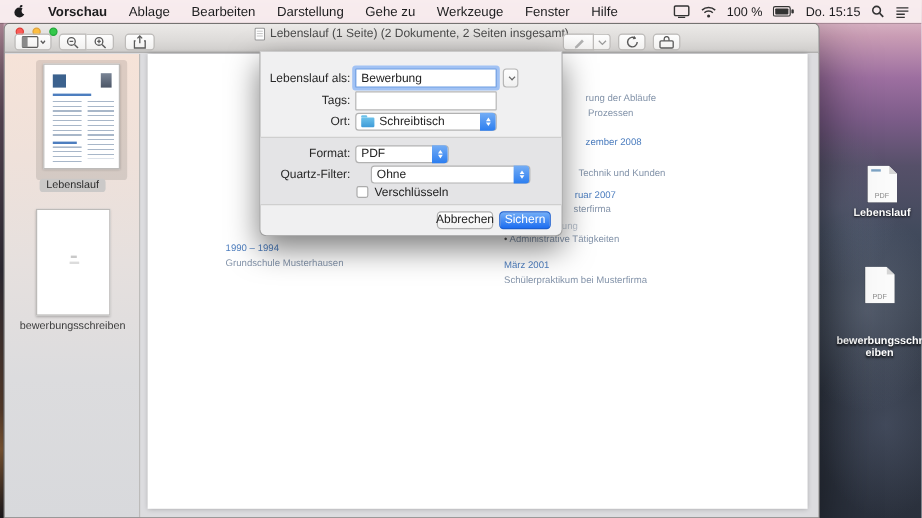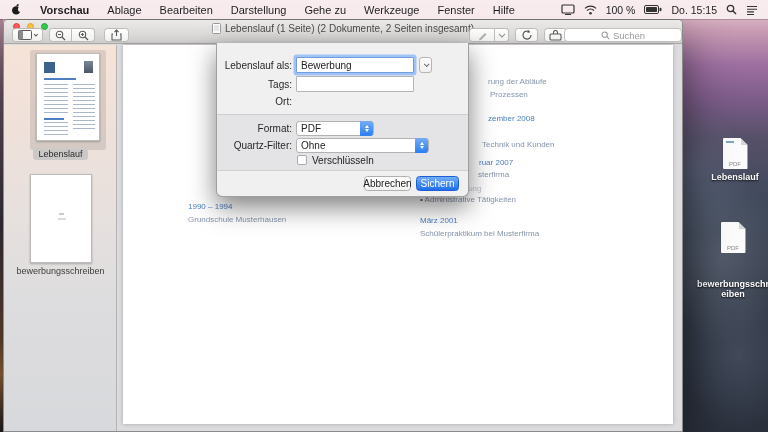--- a/index.html
+++ b/index.html
@@ -217,27 +217,20 @@
         </svg>
       </div>
       <div class="tb-btn" style="width:23px;">
         <svg width="13" height="11" viewBox="0 0 13 11">
           <rect x="1" y="4" width="11" height="6" rx="1" fill="none" stroke="#5a5a5a" stroke-width="1.1"></rect>
           <path d="M4.5 4 V2.5 A2 2 0 0 1 8.5 2.5 V4" fill="none" stroke="#5a5a5a" stroke-width="1.1"></path>
         </svg>
       </div>
     </div>
   </div>
-  <div class="abs searchbox">
-    <svg width="9" height="9" viewBox="0 0 11 11">
-      <circle cx="4.5" cy="4.5" r="3.2" fill="none" stroke="#9a9a9a" stroke-width="1.3"></circle>
-      <path d="M7 7 L10 10" stroke="#9a9a9a" stroke-width="1.3"></path>
-    </svg>
-    <span>Suchen</span>
-  </div>
 
   <div class="abs sidebar">
     <div class="abs thumb-sel"></div>
     <div class="abs page-thumb" style="left:32px; top:8px; width:64px; height:88px;">
       <div class="abs" style="left:7px; top:8px; width:11px; height:11px; background:#3c628e;"></div>
       <div class="abs" style="left:47px; top:7px; width:9px; height:12px; background:linear-gradient(180deg,#7a8596,#4b5566);"></div>
       <div class="abs" style="left:7px; top:24px; width:32px; height:2px; background:#4d7ebf;"></div>
       <div class="tcol" style="left:7px; top:30px; width:24px; height:30px;"></div>
       <div class="tcol" style="left:36px; top:30px; width:22px; height:48px;"></div>
       <div class="abs" style="left:7px; top:64px; width:20px; height:1.5px; background:#4d7ebf;"></div>
@@ -283,32 +276,40 @@
     <div class="chev-btn" style="left:202px; top:14px;">
         <span class="chev"></span>
       </div>
 
     <span class="frow-label" style="left:2px; top:36px;">Tags:</span>
     <div class="txtfield" style="left:79px; top:33px; width:118px;">
       <span></span>
     </div>
 
     <span class="frow-label" style="left:2px; top:53px;">Ort:</span>
+    <div class="popup" style="left:79px; top:51px; width:118px;">
+      <span class="folder"></span>
+      <span>Schreibtisch</span>
+      <span class="stepper">
+          <span class="tri-up"></span>
+          <span class="tri-dn"></span>
+        </span>
+    </div>
 
     <span class="frow-label" style="left:2px; top:80px;">Format:</span>
     <div class="popup" style="left:79px; top:78px; width:78px;">
       <span>PDF</span>
       <span class="stepper">
           <span class="tri-up"></span>
           <span class="tri-dn"></span>
         </span>
     </div>
 
     <span class="frow-label" style="left:2px; top:97px;">Quartz-Filter:</span>
-    <div class="popup" style="left:79px; top:95px; width:133px;">
+    <div class="popup" style="left:92px; top:95px; width:133px;">
       <span>Ohne</span>
       <span class="stepper">
           <span class="tri-up"></span>
           <span class="tri-dn"></span>
         </span>
     </div>
 
     <span class="checkbox" style="left:80px; top:112px;"></span>
     <span style="position:absolute; left:95px; top:112px;">Verschlüsseln</span>
 

